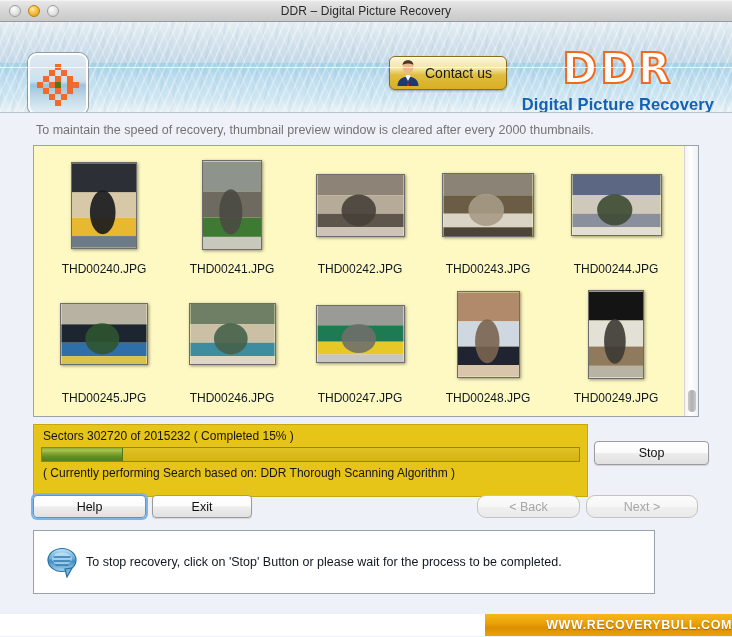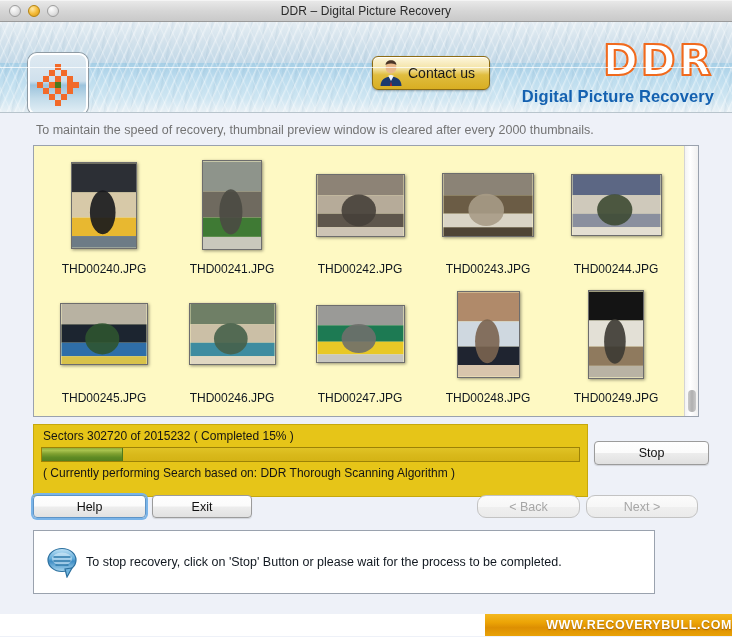--- a/index.html
+++ b/index.html
@@ -109,21 +109,21 @@
     border-radius: 9px;
     background: linear-gradient(to bottom, #dfeaf2 0%, #cfe0ec 45%, #9cc3dc 52%, #c3dcea 75%, #e2eef5 100%);
     border: 2px solid #ffffff;
     box-shadow: 0 0 0 1px #8e9aa3, 0 1px 2px rgba(0,0,0,0.25);
     overflow: hidden;
   }
   .app-icon svg { display: block; }
 
   .contact-btn {
     position: absolute;
-    left: 372px; top: 34px;
+    left: 389px; top: 34px;
     width: 118px; height: 34px;
     border-radius: 6px;
     background: linear-gradient(to bottom, #fdf6dd 0%, #f3e3a6 36%, #e0bd3f 56%, #d8ae22 100%);
     border: 1px solid #8d6c14;
     box-shadow: inset 0 1px 0 rgba(255,255,255,0.85), 0 1px 2px rgba(0,0,0,0.3);
     display: flex;
     align-items: center;
     cursor: pointer;
   }
   .contact-avatar {
@@ -132,22 +132,22 @@
     flex: 0 0 auto;
   }
   .contact-label {
     font-size: 14px;
     color: #1a1a1a;
     margin-left: 4px;
   }
 
   .brand {
     position: absolute;
-    right: 18px; top: 18px;
-    text-align: right;
+    right: 18px; top: 26px;
+    text-align: center;
   }
   .brand-ddr {
     font-size: 42px;
     font-weight: bold;
     letter-spacing: 3px;
     line-height: 42px;
     color: #ffffff;
     -webkit-text-stroke: 2px #f06a1e;
     text-shadow:
       1px 0 0 #f9b98d, -1px 0 0 #f9b98d,

